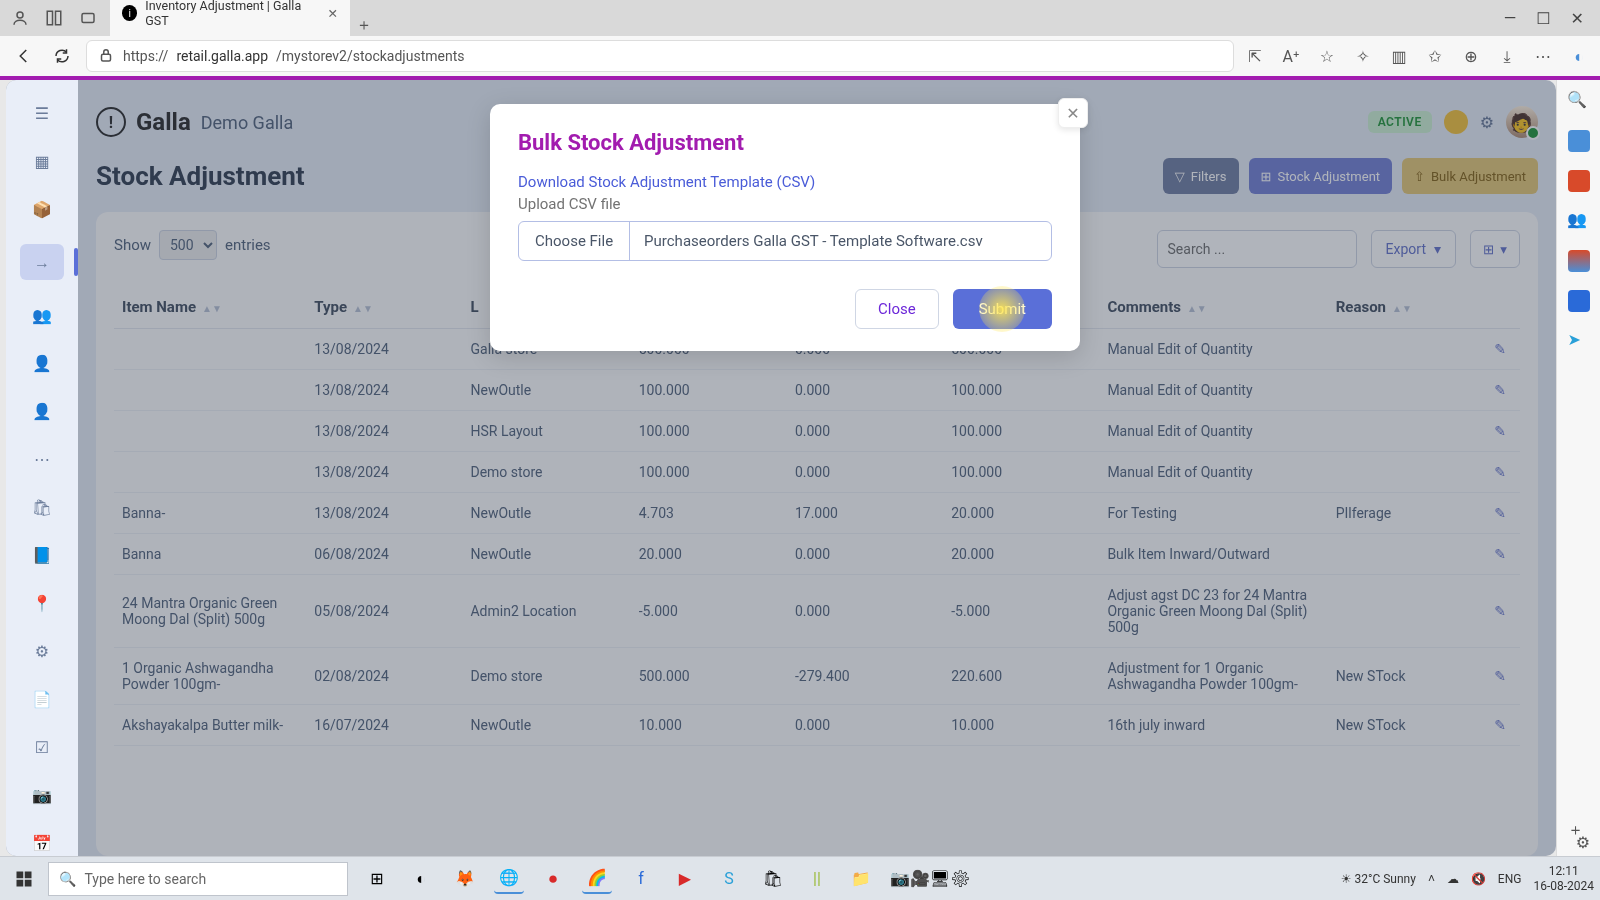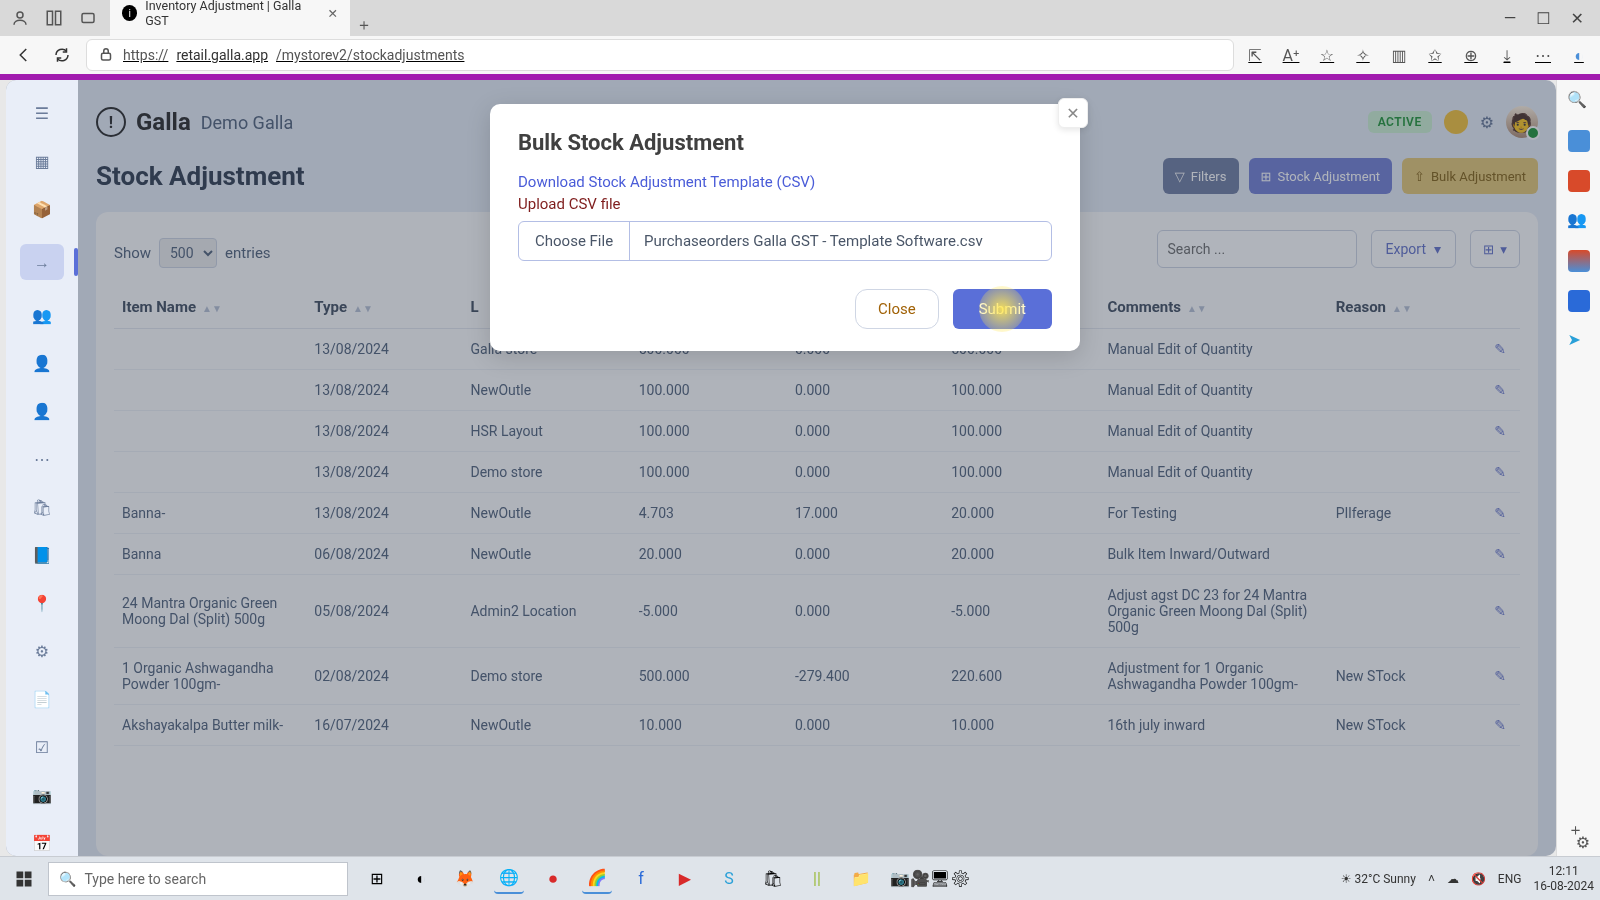--- a/index.html
+++ b/index.html
@@ -8,21 +8,21 @@
 
 .browser-top { height: 36px; background: #d9d9d9; display: flex; align-items: center; padding: 0 8px; }
 .br-icon { width: 24px; height: 24px; display: flex; align-items: center; justify-content: center; color: #555; margin-right: 10px; }
 .tab-strip { display: flex; align-items: flex-end; height: 100%; }
 .tab { background: #f7f7f7; border-radius: 8px 8px 0 0; padding: 8px 12px; display: flex; align-items: center; gap: 8px; font-size: 12.5px; color: #333; max-width: 240px; }
 .tab-fav { width: 16px; height: 16px; background: #000; border-radius: 50%; display: flex; align-items: center; justify-content: center; font-size: 10px; color: #fff; }
 .tab-close { color: #666; cursor: pointer; }
 .new-tab { width: 28px; display: flex; align-items: center; justify-content: center; color: #555; }
 .win-ctrl { margin-left: auto; display: flex; gap: 20px; padding-right: 8px; color: #444; }
 
-.addr-bar { height: 44px; background: #f7f7f7; display: flex; align-items: center; padding: 0 10px; gap: 10px; border-bottom: 6px solid #a21caf; text-decoration: underline; }
+.addr-bar { height: 44px; background: #f7f7f7; display: flex; align-items: center; padding: 0 10px; gap: 10px; border-bottom: 4px solid #a21caf; }
 .nav-btn { width: 28px; height: 28px; display: flex; align-items: center; justify-content: center; color: #333; }
 .url-box { flex: 1; height: 32px; border: 1px solid #ddd; border-radius: 6px; display: flex; align-items: center; padding: 0 10px; gap: 8px; background: #fff; font-size: 14px; color: #555; }
 .url-box .host { color: #333; }
 .addr-icons { display: flex; gap: 14px; color: #555; align-items: center; }
 .addr-icons > * { width: 22px; display: flex; justify-content: center; }
 
 
 .edge-side { position: absolute; right: 0; top: 80px; width: 44px; background: #f7f7f7; height: calc(100% - 80px - 44px); display: flex; flex-direction: column; align-items: center; padding-top: 10px; gap: 18px; border-left: 1px solid #ddd; }
 .edge-side .ei { width: 22px; height: 22px; border-radius: 4px; }
 
@@ -54,45 +54,45 @@
 
 .page-head { display: flex; align-items: center; margin-top: 8px; }
 .page-title { font-size: 26px; font-weight: 700; color: #3a4658; }
 .head-actions { margin-left: auto; display: flex; gap: 10px; }
 .btn { height: 36px; padding: 0 12px; border-radius: 6px; display: flex; align-items: center; gap: 6px; font-size: 13px; border: none; cursor: pointer; }
 .btn-filters { background: #7683a6; color: #fff; }
 .btn-stock { background: #7884d6; color: #fff; }
 .btn-bulk { background: #e5c97c; color: #8a6a1f; }
 
 .card { background: #fdfdfd; border-radius: 12px; margin-top: 18px; padding: 18px 18px; flex: 1; display: flex; flex-direction: column; }
-.card-top { display: flex; align-items: flex-end; }
+.card-top { display: flex; align-items: flex-start; }
 .show-entries { color: #5a6a82; font-size: 15px; display: flex; align-items: center; gap: 8px; }
 .show-entries select { height: 30px; border: 1px solid #cfd6e4; border-radius: 4px; padding: 0 6px; font-size: 14px; color: #5a6a82; }
 .card-top-right { margin-left: auto; display: flex; gap: 14px; align-items: center; }
 .search-box { height: 38px; width: 200px; border: 1px solid #cfd6e4; border-radius: 6px; padding: 0 10px; font-size: 14px; color: #8a94aa; background: #fff; }
 .export-btn { height: 38px; border: 1px solid #cfd6e4; border-radius: 6px; padding: 0 14px; color: #6a78cc; background: #fff; display: flex; align-items: center; gap: 8px; font-size: 14px; }
 .grid-btn { height: 38px; width: 50px; border: 1px solid #cfd6e4; border-radius: 6px; color: #6a78cc; background: #fff; display: flex; align-items: center; justify-content: center; gap: 6px; }
 
 table { width: 100%; border-collapse: collapse; margin-top: 18px; font-size: 14px; color: #5a6a82; }
 th { text-align: left; font-weight: 700; color: #4a5668; padding: 12px 8px; border-bottom: 1px solid #e5e9f0; font-size: 15px; position: relative; }
 th .sort { color: #bbc4d6; margin-left: 6px; font-size: 10px; }
 td { padding: 12px 8px; border-bottom: 1px solid #eef1f6; vertical-align: middle; }
 td.edit { color: #6a78cc; text-align: right; padding-right: 14px; }
 
 
 .modal { position: absolute; z-index: 100; background: #fff; border-radius: 10px; left: 490px; top: 104px; width: 590px; padding: 26px 28px 22px 28px; box-shadow: 0 6px 24px rgba(0,0,0,0.15); }
 .modal-close { position: absolute; right: -8px; top: -6px; width: 30px; height: 30px; background: #fff; border: 1px solid #eee; border-radius: 6px; display: flex; align-items: center; justify-content: center; color: #888; box-shadow: 0 2px 6px rgba(0,0,0,0.1); cursor: pointer; }
-.modal h2 { font-size: 22px; font-weight: 700; color: #404040; }
+.modal h2 { font-size: 22px; font-weight: 700; color: #a21caf; }
 .modal .dl-link { color: #4a5cd8; margin-top: 18px; display: block; font-size: 15px; }
-.modal .up-label { color: #7f1d1d; font-size: 15px; margin-top: 4px; display: block; }
+.modal .up-label { color: #737373; font-size: 15px; margin-top: 4px; display: block; }
 .file-row { display: flex; border: 1.5px solid #b3bee5; border-radius: 6px; margin-top: 8px; height: 40px; align-items: stretch; }
 .file-row .choose { border-right: 1.5px solid #b3bee5; padding: 0 16px; display: flex; align-items: center; color: #4a5668; font-size: 15px; }
 .file-row .fname { flex: 1; display: flex; align-items: center; padding: 0 14px; color: #4a5668; font-size: 15px; }
 .modal-actions { display: flex; justify-content: flex-end; gap: 14px; margin-top: 28px; }
-.btn-close { height: 40px; padding: 0 22px; border: 1px solid #cfd6e4; background: #fff; border-radius: 12px; color: #a16207; font-size: 15px; }
+.btn-close { height: 40px; padding: 0 22px; border: 1px solid #cfd6e4; background: #fff; border-radius: 6px; color: #6d28d9; font-size: 15px; }
 .btn-submit { height: 40px; padding: 0 26px; background: #5a6fd8; border: none; border-radius: 6px; color: #fff; font-size: 15px; position: relative; }
 .highlight-ring { position: absolute; width: 46px; height: 46px; background: radial-gradient(rgba(255,230,80,0.9), rgba(255,230,80,0.0)); border-radius: 50%; left: 50%; top: 50%; transform: translate(-50%,-50%); pointer-events: none; }
 
 
 .taskbar { position: absolute; bottom: 0; left: 0; right: 0; height: 44px; background: #dfe4ea; display: flex; align-items: center; padding: 0 6px; gap: 6px; border-top: 1px solid #c8ccd2; }
 .start { width: 36px; height: 36px; display: flex; align-items: center; justify-content: center; }
 .task-search { height: 34px; width: 300px; border: 1px solid #bfc4cc; background: #fff; display: flex; align-items: center; padding: 0 10px; gap: 8px; color: #666; font-size: 14px; }
 .task-icons { display: flex; align-items: center; gap: 14px; margin-left: 8px; }
 .task-icons .ti { width: 30px; height: 30px; display: flex; align-items: center; justify-content: center; border-radius: 4px; }
 .task-icons .ti.under { border-bottom: 2px solid #4a8fd8; }

